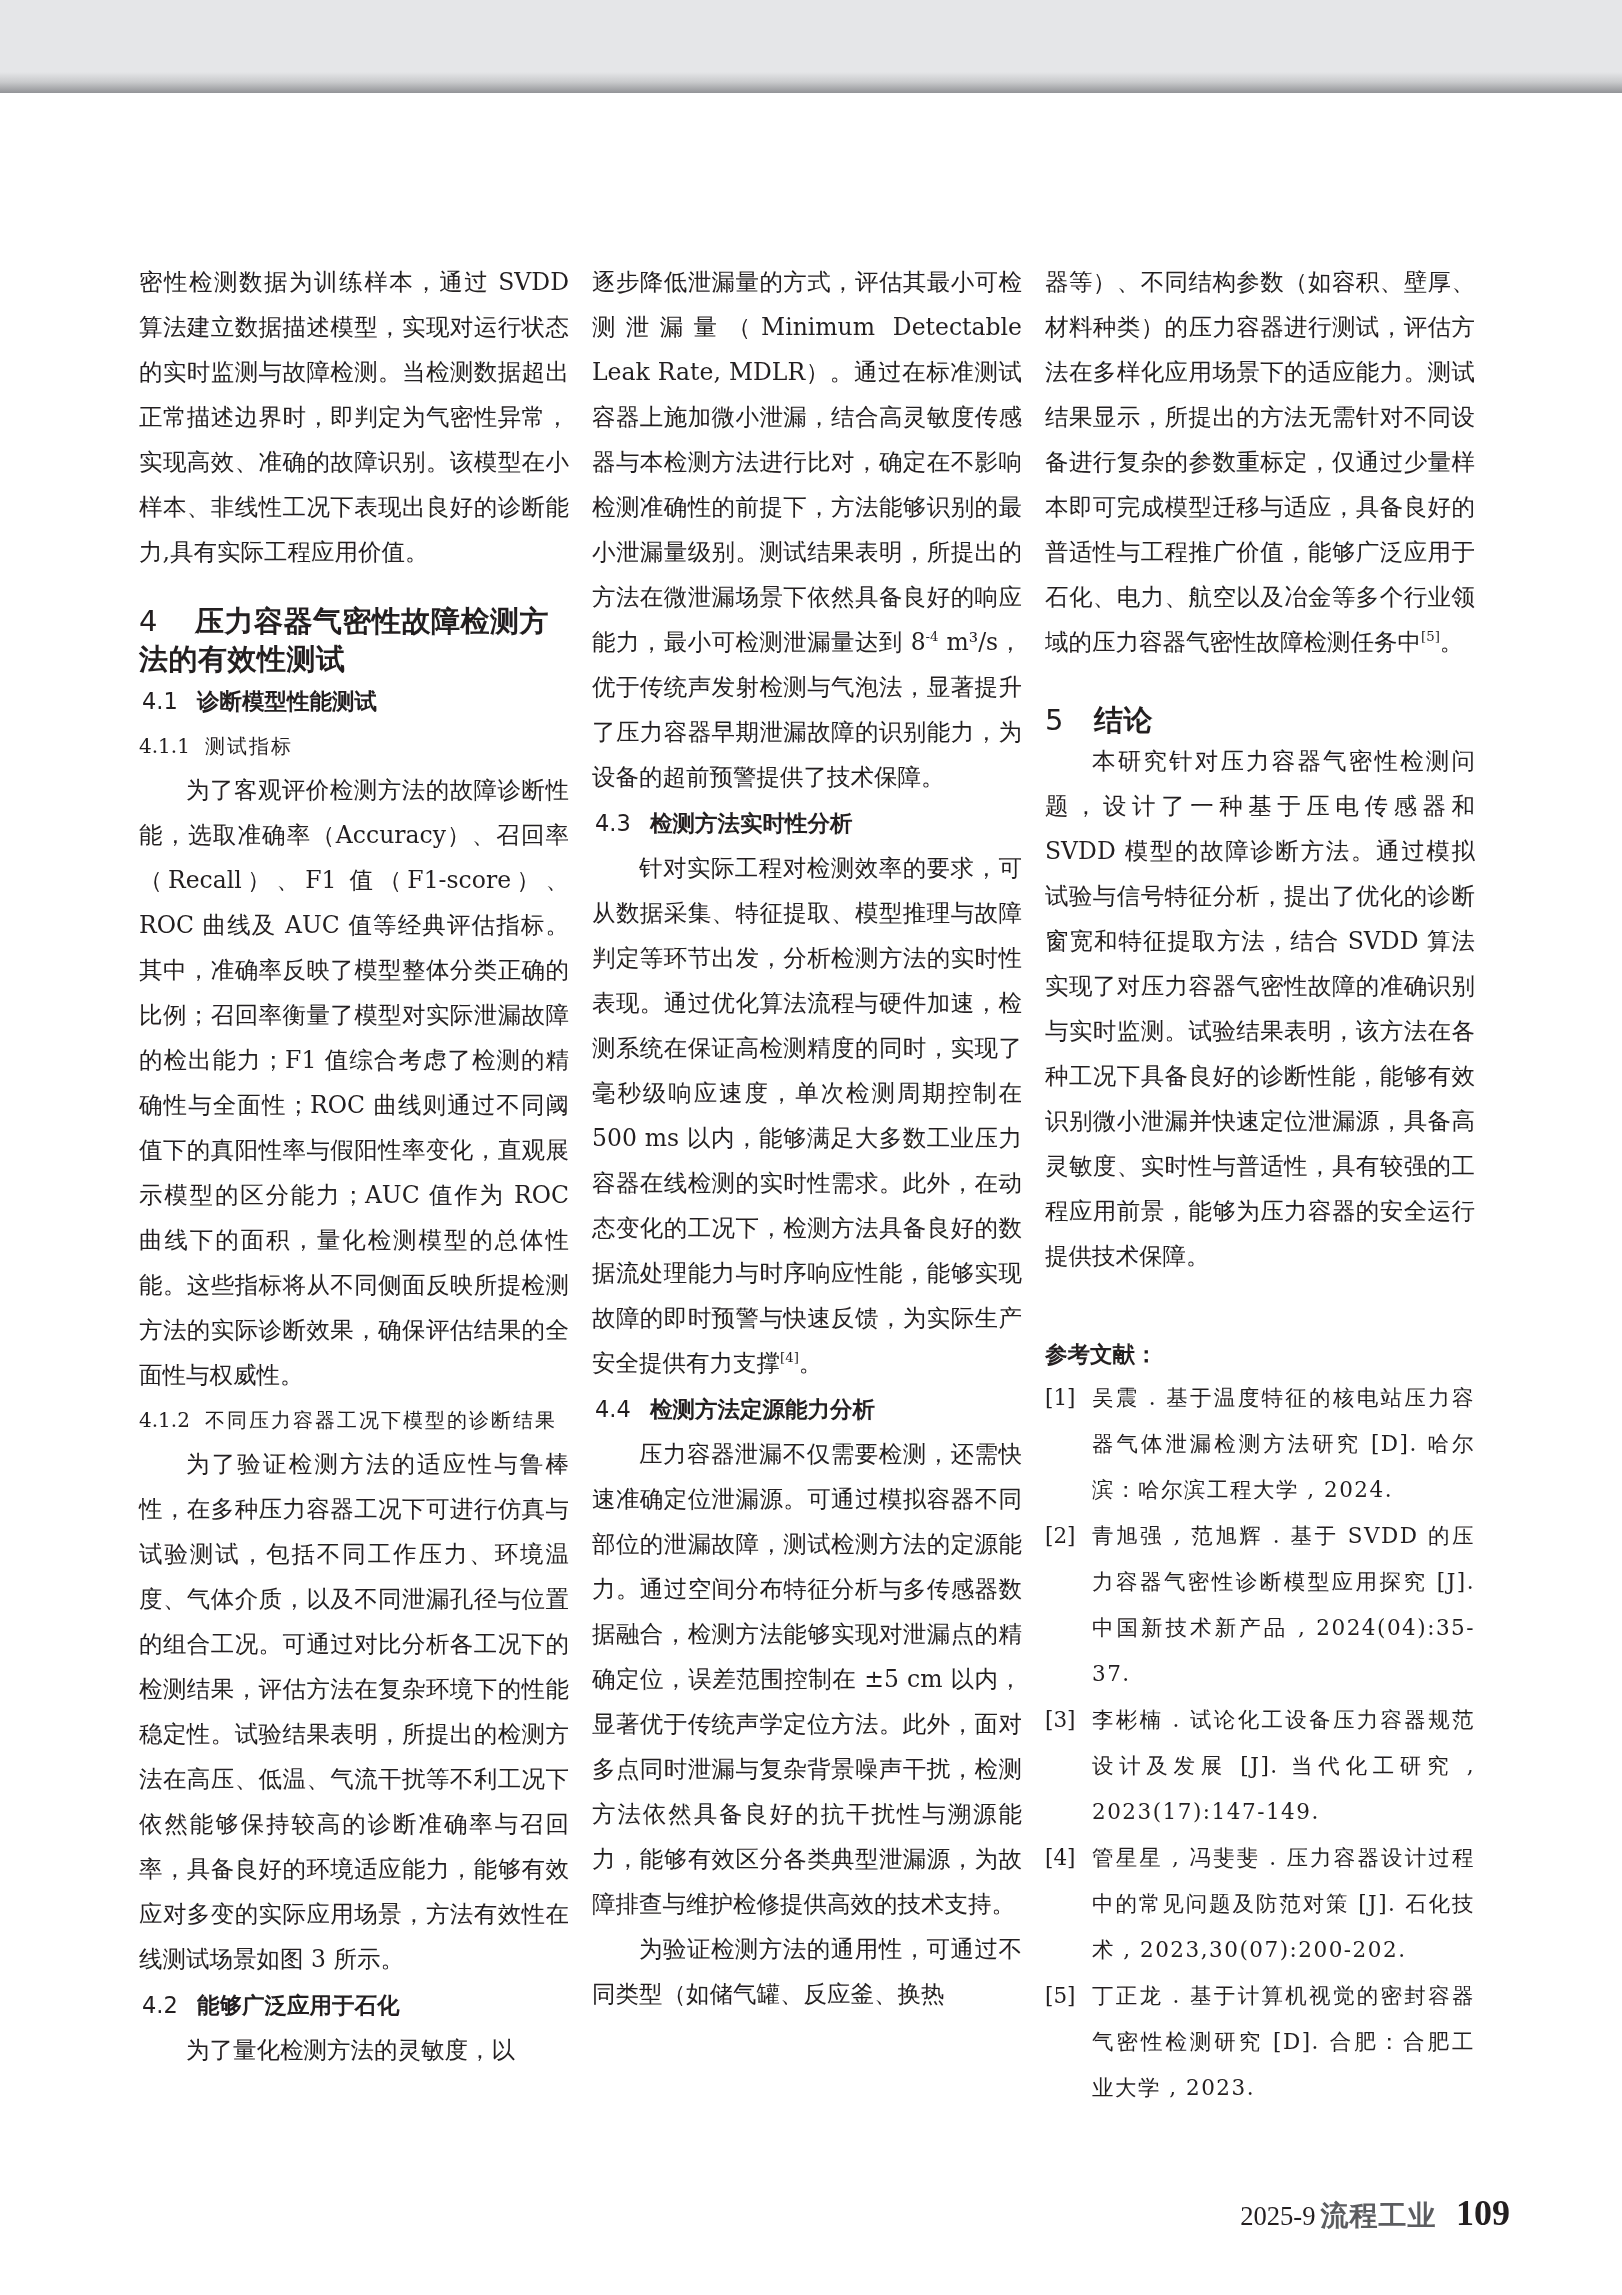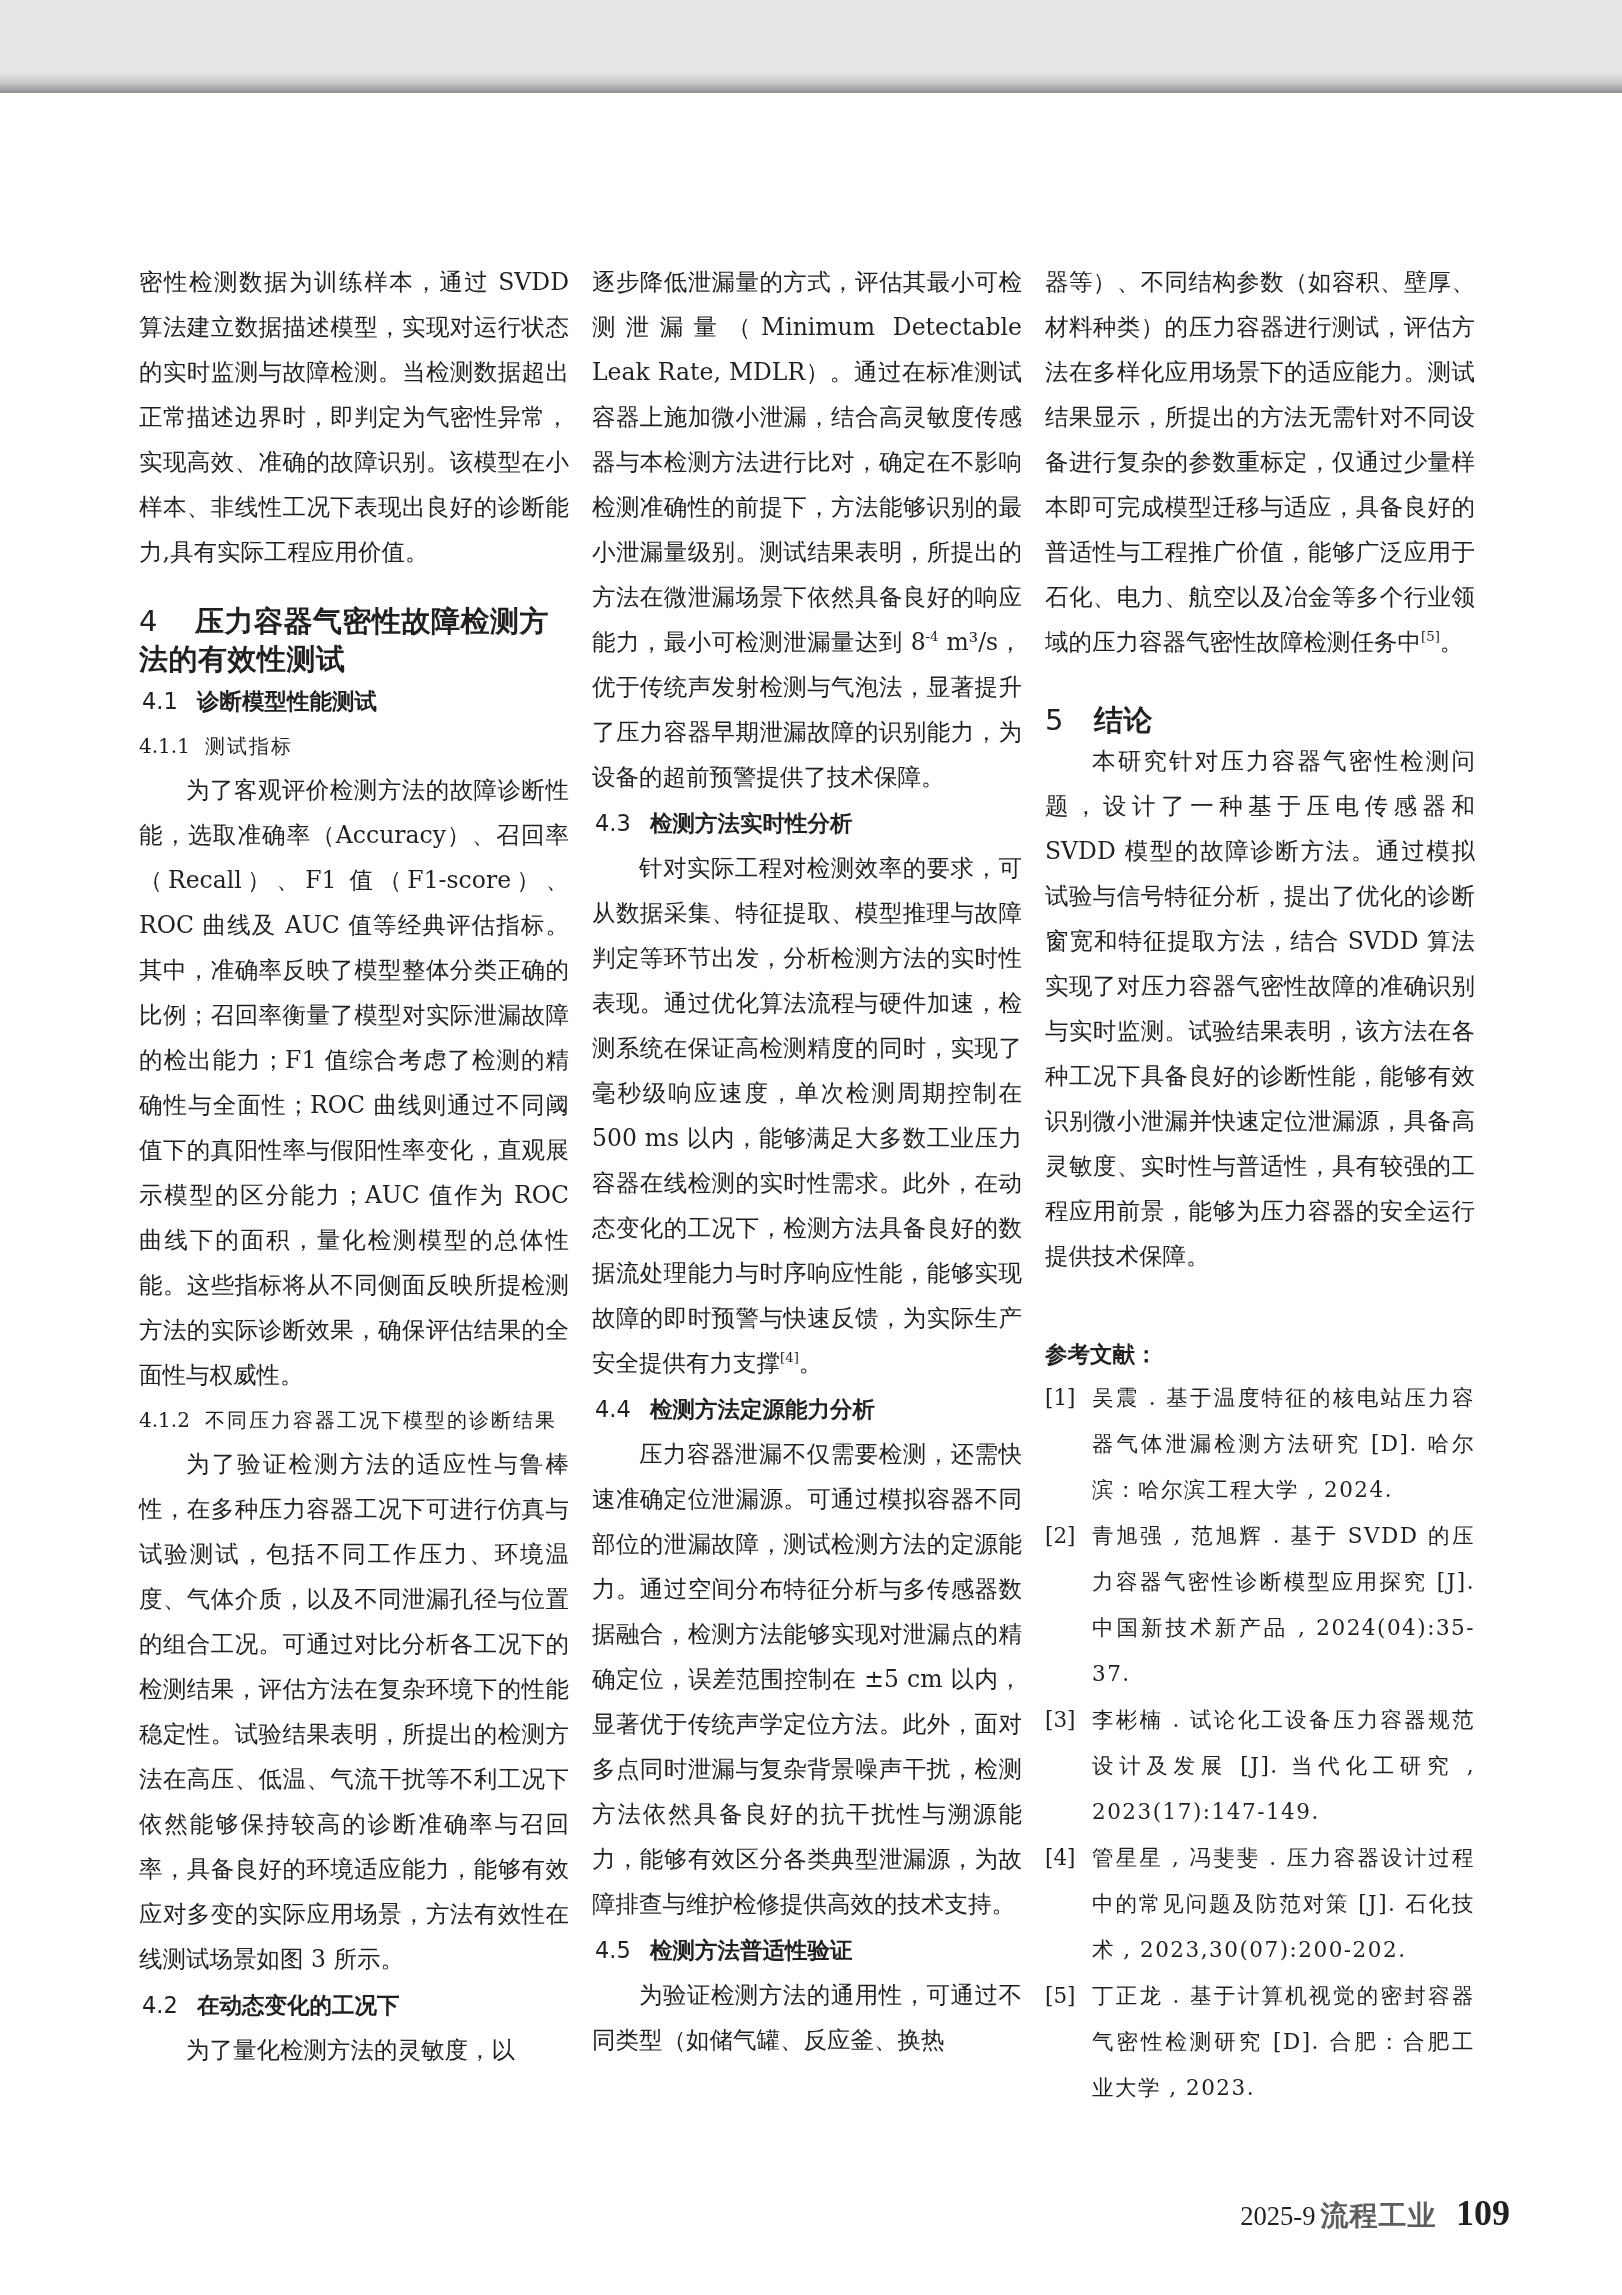--- a/index.html
+++ b/index.html
@@ -53,41 +53,38 @@
     <span class="num">4.1.1</span><span>测试指标</span>
   </h4>
   <p class="indent">为了客观评价检测方法的故障诊断性能，选取准确率（Accuracy）、召回率（Recall）、F1 值（F1-score）、ROC 曲线及 AUC 值等经典评估指标。其中，准确率反映了模型整体分类正确的比例；召回率衡量了模型对实际泄漏故障的检出能力；F1 值综合考虑了检测的精确性与全面性；ROC 曲线则通过不同阈值下的真阳性率与假阳性率变化，直观展示模型的区分能力；AUC 值作为 ROC 曲线下的面积，量化检测模型的总体性能。这些指标将从不同侧面反映所提检测方法的实际诊断效果，确保评估结果的全面性与权威性。</p>
 
   <h4>
     <span class="num">4.1.2</span><span>不同压力容器工况下模型的诊断结果</span>
   </h4>
   <p class="indent">为了验证检测方法的适应性与鲁棒性，在多种压力容器工况下可进行仿真与试验测试，包括不同工作压力、环境温度、气体介质，以及不同泄漏孔径与位置的组合工况。可通过对比分析各工况下的检测结果，评估方法在复杂环境下的性能稳定性。试验结果表明，所提出的检测方法在高压、低温、气流干扰等不利工况下依然能够保持较高的诊断准确率与召回率，具备良好的环境适应能力，能够有效应对多变的实际应用场景，方法有效性在线测试场景如图 3 所示。</p>
 
   <h3>
-    <span class="num">4.2</span><span>在动态变化的工况下</span>
+    <span class="num">4.2</span><span>能够广泛应用于石化</span>
   </h3>
   <p class="indent">为了量化检测方法的灵敏度，以</p>
 </div>
 
 <div class="col col-mid">
   <p><span>逐步降低泄漏量的方式，评估其最小可检测泄漏量（Minimum Detectable Leak Rate, MDLR）。通过在标准测试容器上施加微小泄漏，结合高灵敏度传感器与本检测方法进行比对，确定在不影响检测准确性的前提下，方法能够识别的最小泄漏量级别。测试结果表明，所提出的方法在微泄漏场景下依然具备良好的响应能力，最小可检测泄漏量达到 8</span><sup>-4</sup><span> m³/s，优于传统声发射检测与气泡法，显著提升了压力容器早期泄漏故障的识别能力，为设备的超前预警提供了技术保障。</span></p>
 
   <h3>
     <span class="num">4.3</span><span>检测方法实时性分析</span>
   </h3>
   <p class="indent"><span>针对实际工程对检测效率的要求，可从数据采集、特征提取、模型推理与故障判定等环节出发，分析检测方法的实时性表现。通过优化算法流程与硬件加速，检测系统在保证高检测精度的同时，实现了毫秒级响应速度，单次检测周期控制在 500 ms 以内，能够满足大多数工业压力容器在线检测的实时性需求。此外，在动态变化的工况下，检测方法具备良好的数据流处理能力与时序响应性能，能够实现故障的即时预警与快速反馈，为实际生产安全提供有力支撑</span><sup>[4]</sup><span>。</span></p>
 
   <h3>
     <span class="num">4.4</span><span>检测方法定源能力分析</span>
   </h3>
   <p class="indent">压力容器泄漏不仅需要检测，还需快速准确定位泄漏源。可通过模拟容器不同部位的泄漏故障，测试检测方法的定源能力。通过空间分布特征分析与多传感器数据融合，检测方法能够实现对泄漏点的精确定位，误差范围控制在 ±5 cm 以内，显著优于传统声学定位方法。此外，面对多点同时泄漏与复杂背景噪声干扰，检测方法依然具备良好的抗干扰性与溯源能力，能够有效区分各类典型泄漏源，为故障排查与维护检修提供高效的技术支持。</p>
 
-  <h3>
-    <span class="num">4.5</span><span>检测方法普适性验证</span>
-  </h3>
   <p class="indent">为验证检测方法的通用性，可通过不同类型（如储气罐、反应釜、换热</p>
 </div>
 
 <div class="col col-right">
   <p><span>器等）、不同结构参数（如容积、壁厚、材料种类）的压力容器进行测试，评估方法在多样化应用场景下的适应能力。测试结果显示，所提出的方法无需针对不同设备进行复杂的参数重标定，仅通过少量样本即可完成模型迁移与适应，具备良好的普适性与工程推广价值，能够广泛应用于石化、电力、航空以及冶金等多个行业领域的压力容器气密性故障检测任务中</span><sup>[5]</sup><span>。</span></p>
 
   <h2 class="conclusion" style="margin-top:36px">
     <span class="num" style="width:49px">5</span><span>结论</span>
   </h2>
   <p class="indent">本研究针对压力容器气密性检测问题，设计了一种基于压电传感器和 SVDD 模型的故障诊断方法。通过模拟试验与信号特征分析，提出了优化的诊断窗宽和特征提取方法，结合 SVDD 算法实现了对压力容器气密性故障的准确识别与实时监测。试验结果表明，该方法在各种工况下具备良好的诊断性能，能够有效识别微小泄漏并快速定位泄漏源，具备高灵敏度、实时性与普适性，具有较强的工程应用前景，能够为压力容器的安全运行提供技术保障。</p>

